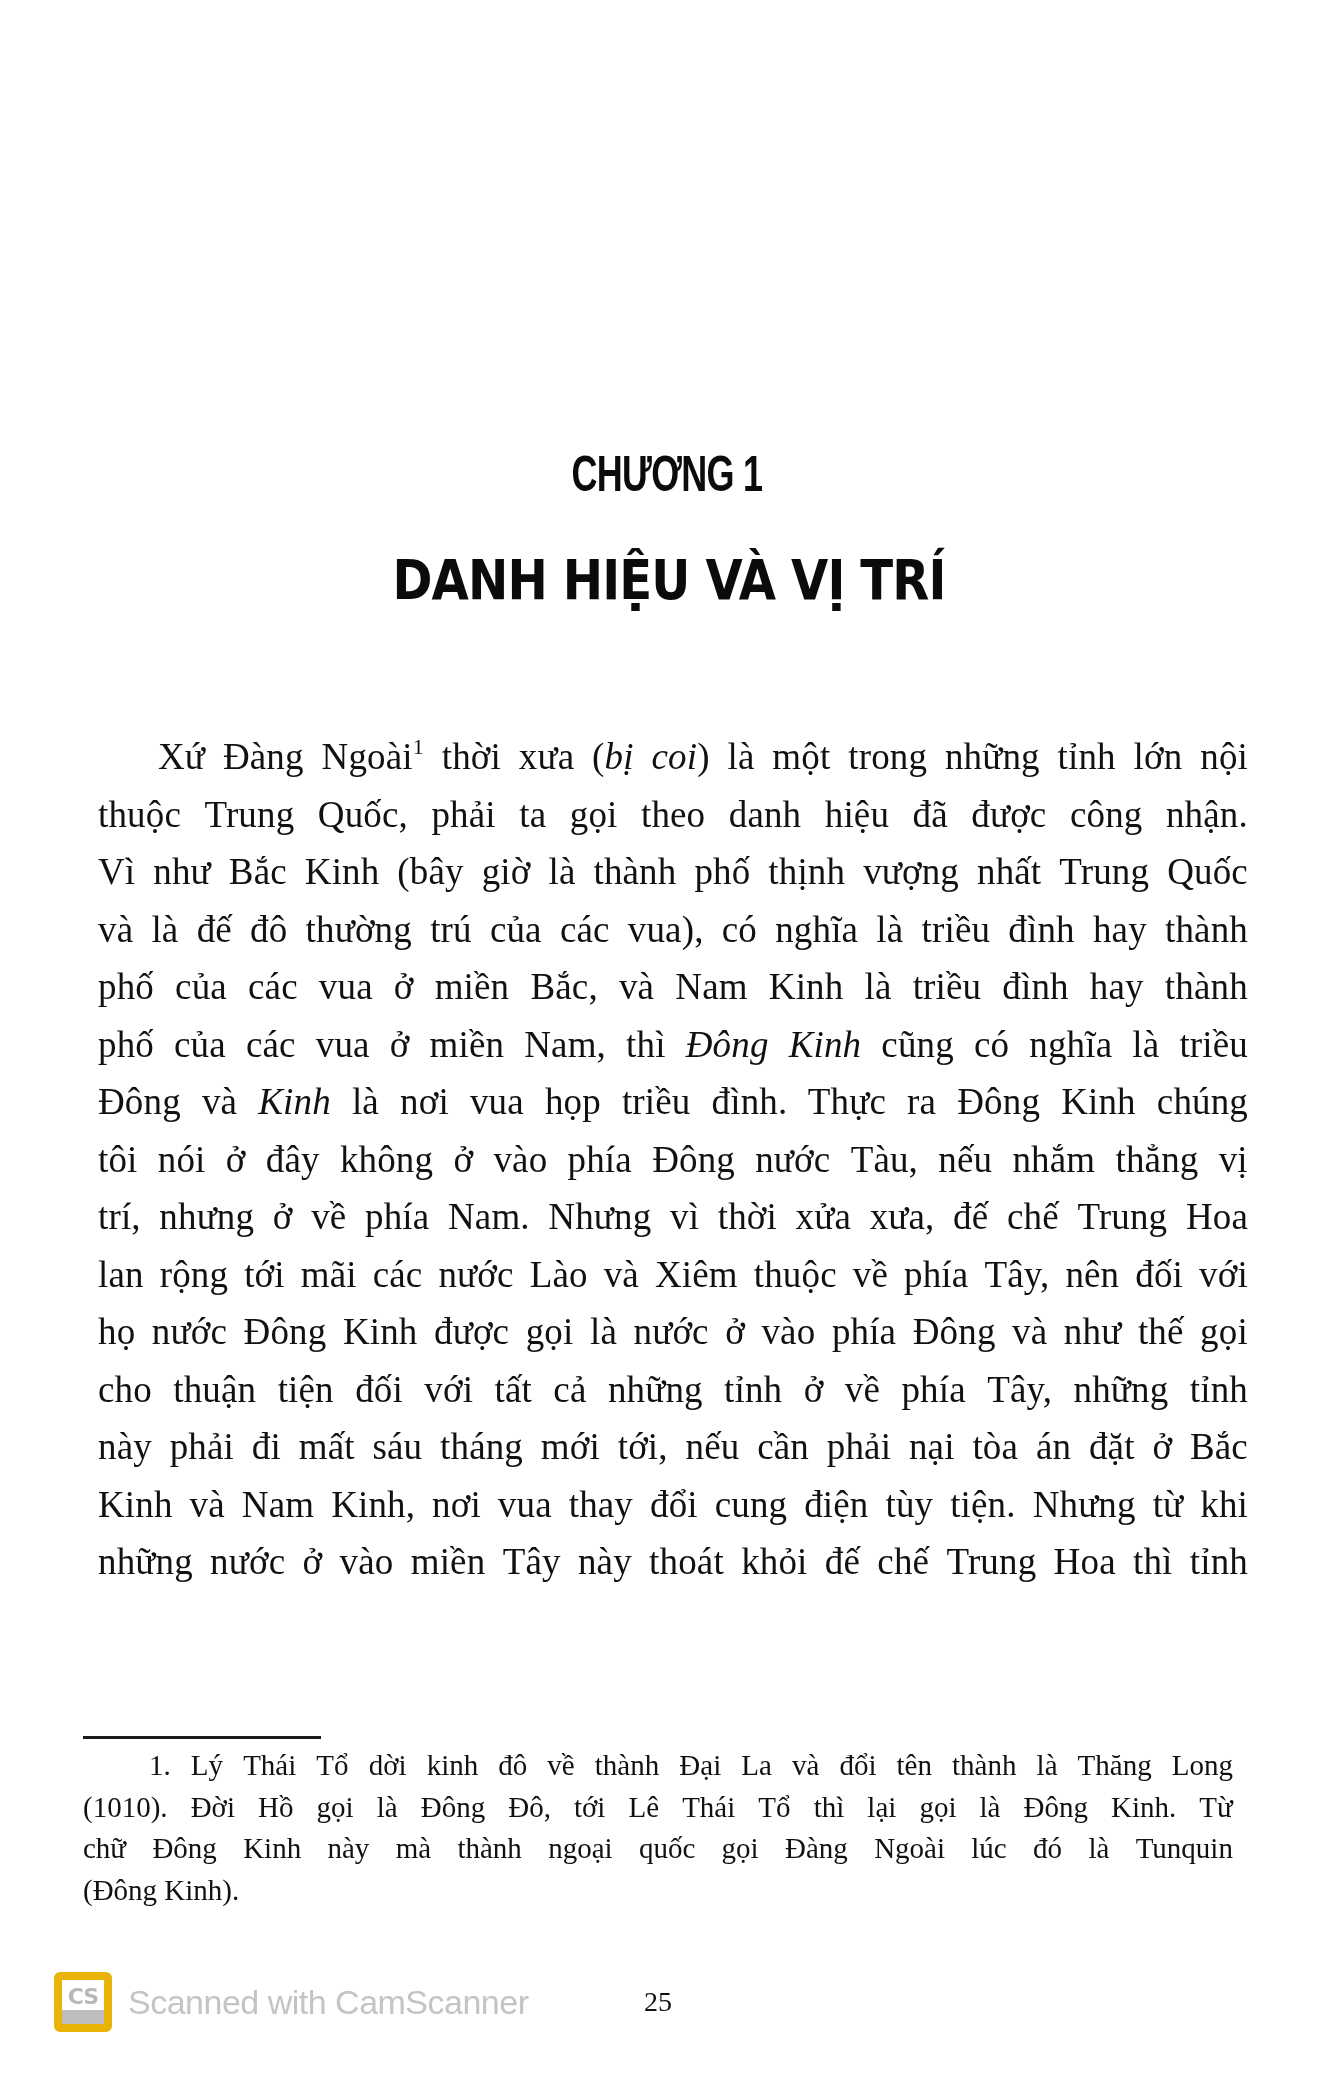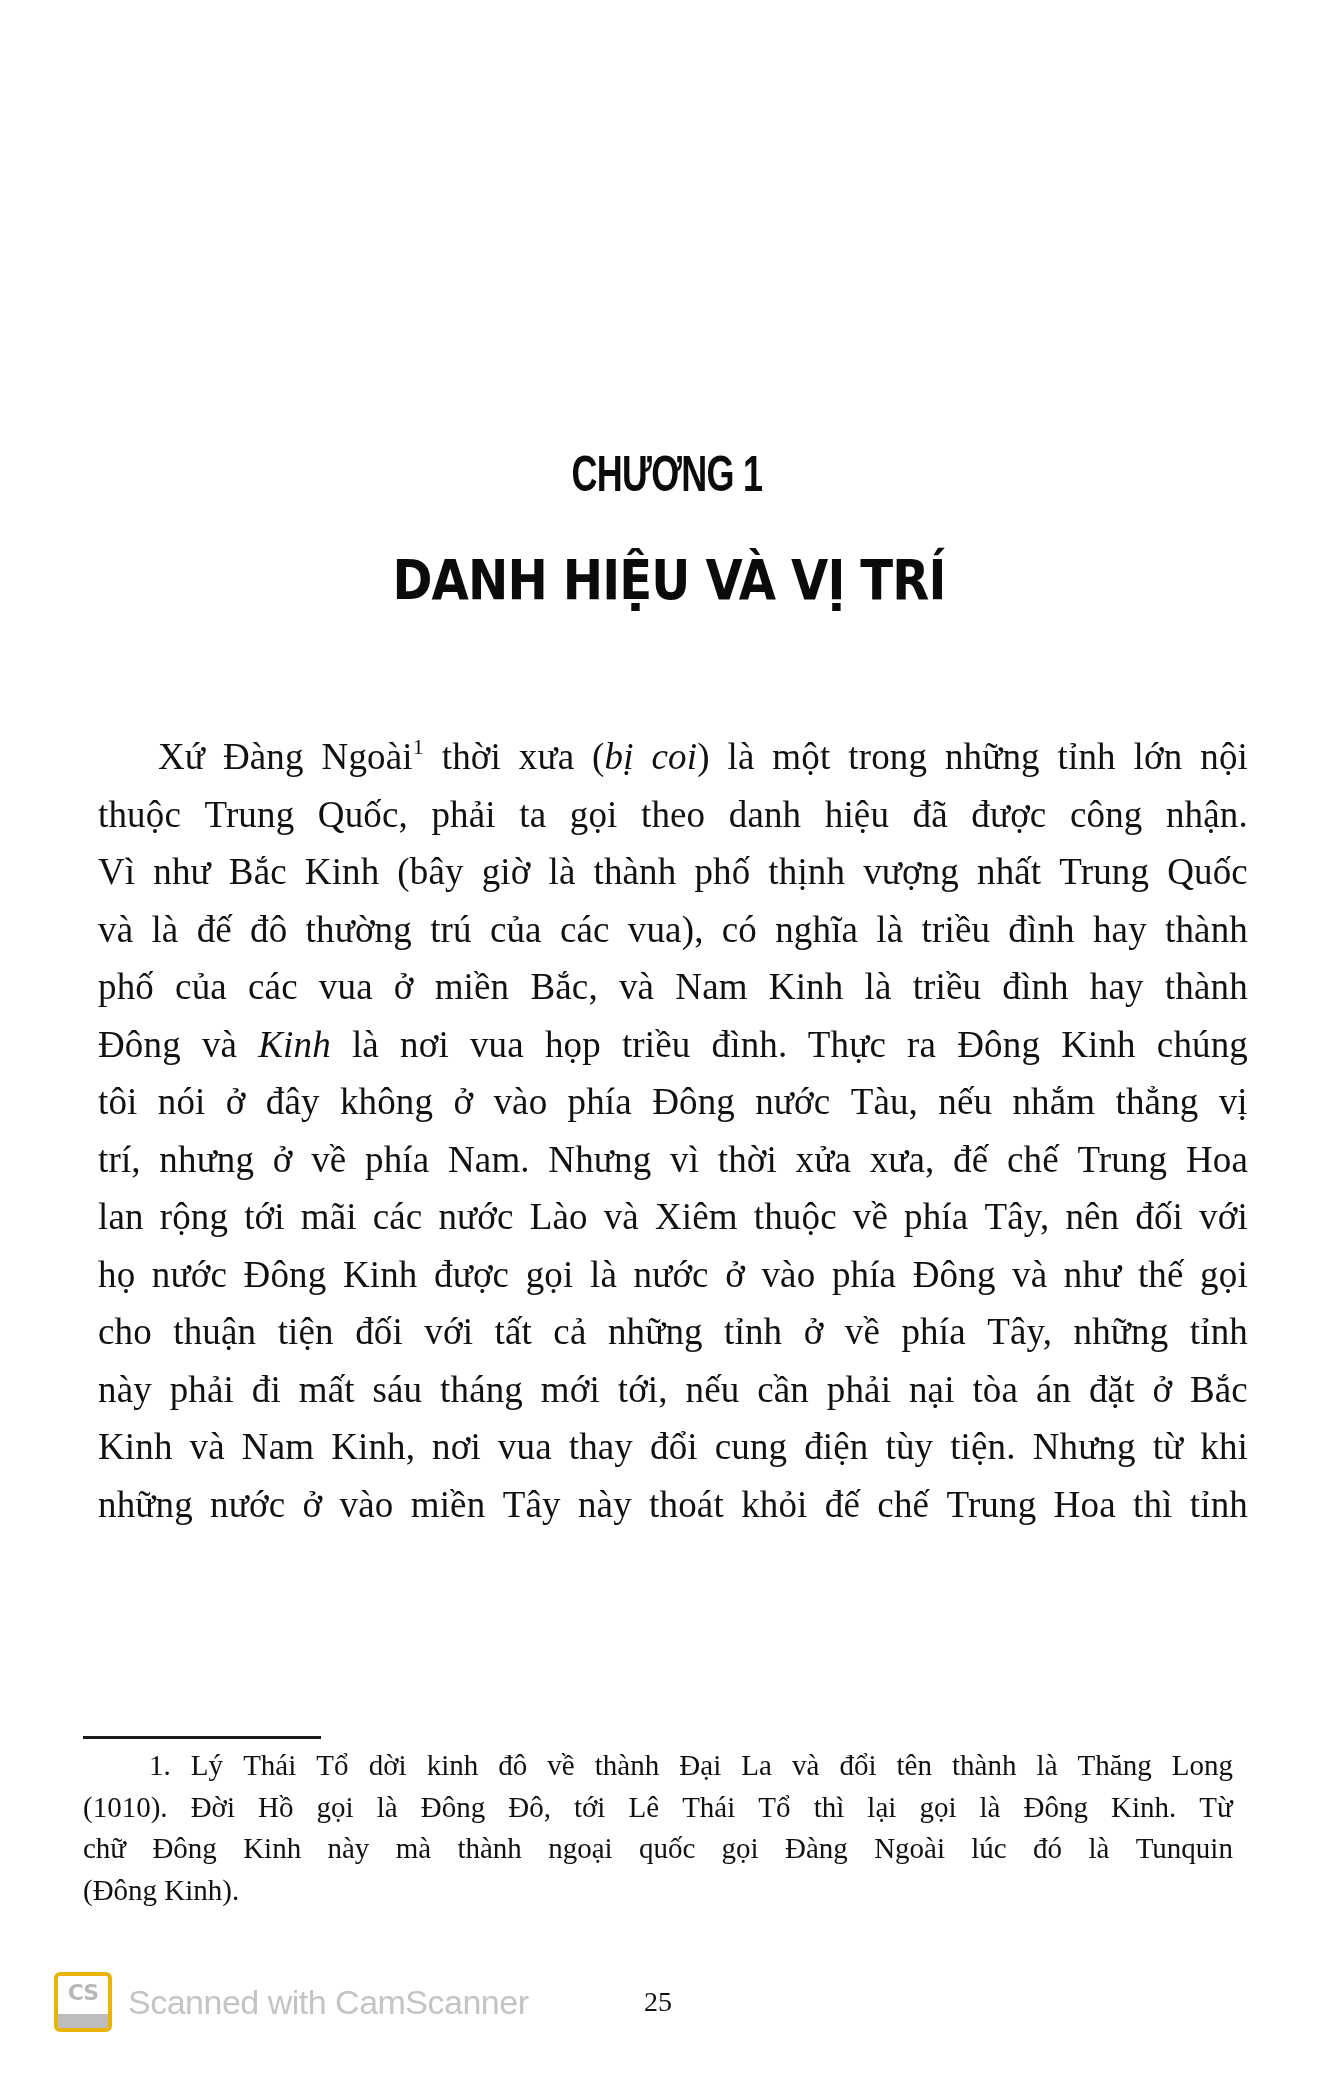--- a/index.html
+++ b/index.html
@@ -111,21 +111,21 @@
       left: 54px;
       top: 1970px;
       height: 64px;
       display: flex;
       align-items: center;
       color: #c2c2c2;
     }
     .cs-logo {
       width: 58px;
       height: 60px;
-      border: 4px solid #eab308;
+      border: 8px solid #eab308;
       border-radius: 6px;
       box-sizing: border-box;
       position: relative;
       background: #ffffff;
       overflow: hidden;
     }
     .cs-logo .cs-letters {
       position: absolute;
       top: 4px;
       left: 0;
@@ -170,20 +170,21 @@
 
   <div class="chapter-label">CHƯƠNG 1</div>
   <div class="chapter-title">DANH HIỆU VÀ VỊ TRÍ</div>
 
   <div class="body-text" style="text-indent:0;">
     <div class="line-wrap indent"><span style="word-spacing: 8.45793px; white-space: pre;"><span>Xứ Đàng Ngoài</span><sup class="fn-ref">1</sup><span> thời xưa (</span><em>bị coi</em><span>) là một trong những tỉnh lớn nội</span></span></div>
     <div class="line-wrap"><span>thuộc</span><span>Trung</span><span>Quốc,</span><span>phải</span><span>ta</span><span>gọi</span><span>theo</span><span>danh</span><span>hiệu</span><span>đã</span><span>được</span><span>công</span><span>nhận.</span></div>
     <div class="line-wrap"><span>Vì</span><span>như</span><span>Bắc</span><span>Kinh</span><span>(bây</span><span>giờ</span><span>là</span><span>thành</span><span>phố</span><span>thịnh</span><span>vượng</span><span>nhất</span><span>Trung</span><span>Quốc</span></div>
     <div class="line-wrap"><span>và</span><span>là</span><span>đế</span><span>đô</span><span>thường</span><span>trú</span><span>của</span><span>các</span><span>vua),</span><span>có</span><span>nghĩa</span><span>là</span><span>triều</span><span>đình</span><span>hay</span><span>thành</span></div>
     <div class="line-wrap"><span>phố</span><span>của</span><span>các</span><span>vua</span><span>ở</span><span>miền</span><span>Bắc,</span><span>và</span><span>Nam</span><span>Kinh</span><span>là</span><span>triều</span><span>đình</span><span>hay</span><span>thành</span></div>
+    <div class="line-wrap"><span style="word-spacing: 10.702px; white-space: pre;"><span>phố của các vua ở miền Nam, thì </span><em>Đông Kinh</em><span> cũng có nghĩa là triều</span></span></div>
     <div class="line-wrap"><span style="word-spacing: 11.6995px; white-space: pre;"><span>Đông và </span><em>Kinh</em><span> là nơi vua họp triều đình. Thực ra Đông Kinh chúng</span></span></div>
     <div class="line-wrap"><span>tôi</span><span>nói</span><span>ở</span><span>đây</span><span>không</span><span>ở</span><span>vào</span><span>phía</span><span>Đông</span><span>nước</span><span>Tàu,</span><span>nếu</span><span>nhắm</span><span>thẳng</span><span>vị</span></div>
     <div class="line-wrap"><span>trí,</span><span>nhưng</span><span>ở</span><span>về</span><span>phía</span><span>Nam.</span><span>Nhưng</span><span>vì</span><span>thời</span><span>xửa</span><span>xưa,</span><span>đế</span><span>chế</span><span>Trung</span><span>Hoa</span></div>
     <div class="line-wrap"><span>lan</span><span>rộng</span><span>tới</span><span>mãi</span><span>các</span><span>nước</span><span>Lào</span><span>và</span><span>Xiêm</span><span>thuộc</span><span>về</span><span>phía</span><span>Tây,</span><span>nên</span><span>đối</span><span>với</span></div>
     <div class="line-wrap"><span>họ</span><span>nước</span><span>Đông</span><span>Kinh</span><span>được</span><span>gọi</span><span>là</span><span>nước</span><span>ở</span><span>vào</span><span>phía</span><span>Đông</span><span>và</span><span>như</span><span>thế</span><span>gọi</span></div>
     <div class="line-wrap"><span>cho</span><span>thuận</span><span>tiện</span><span>đối</span><span>với</span><span>tất</span><span>cả</span><span>những</span><span>tỉnh</span><span>ở</span><span>về</span><span>phía</span><span>Tây,</span><span>những</span><span>tỉnh</span></div>
     <div class="line-wrap"><span>này</span><span>phải</span><span>đi</span><span>mất</span><span>sáu</span><span>tháng</span><span>mới</span><span>tới,</span><span>nếu</span><span>cần</span><span>phải</span><span>nại</span><span>tòa</span><span>án</span><span>đặt</span><span>ở</span><span>Bắc</span></div>
     <div class="line-wrap"><span>Kinh</span><span>và</span><span>Nam</span><span>Kinh,</span><span>nơi</span><span>vua</span><span>thay</span><span>đổi</span><span>cung</span><span>điện</span><span>tùy</span><span>tiện.</span><span>Nhưng</span><span>từ</span><span>khi</span></div>
     <div class="line-wrap"><span>những</span><span>nước</span><span>ở</span><span>vào</span><span>miền</span><span>Tây</span><span>này</span><span>thoát</span><span>khỏi</span><span>đế</span><span>chế</span><span>Trung</span><span>Hoa</span><span>thì</span><span>tỉnh</span></div>
   </div>

